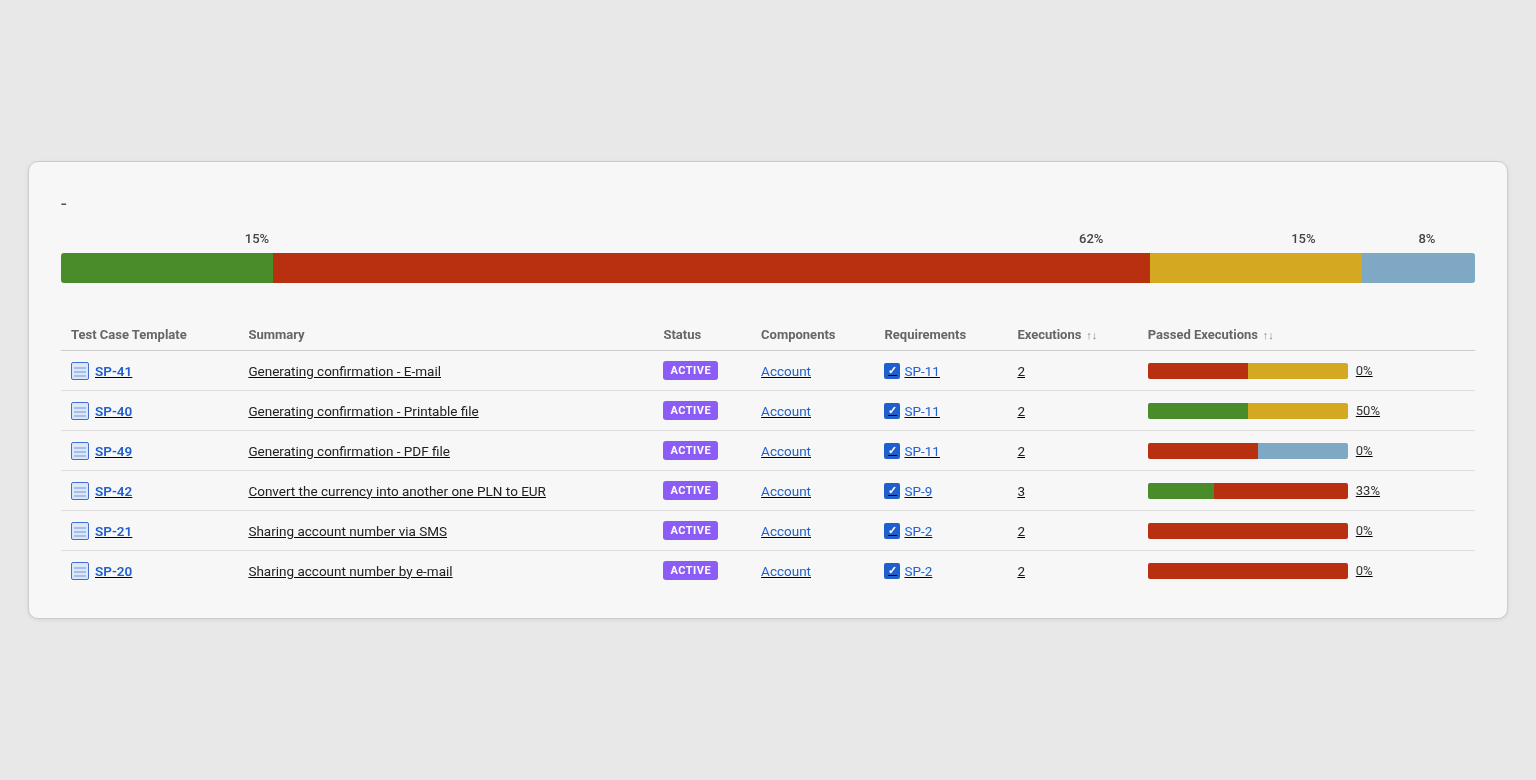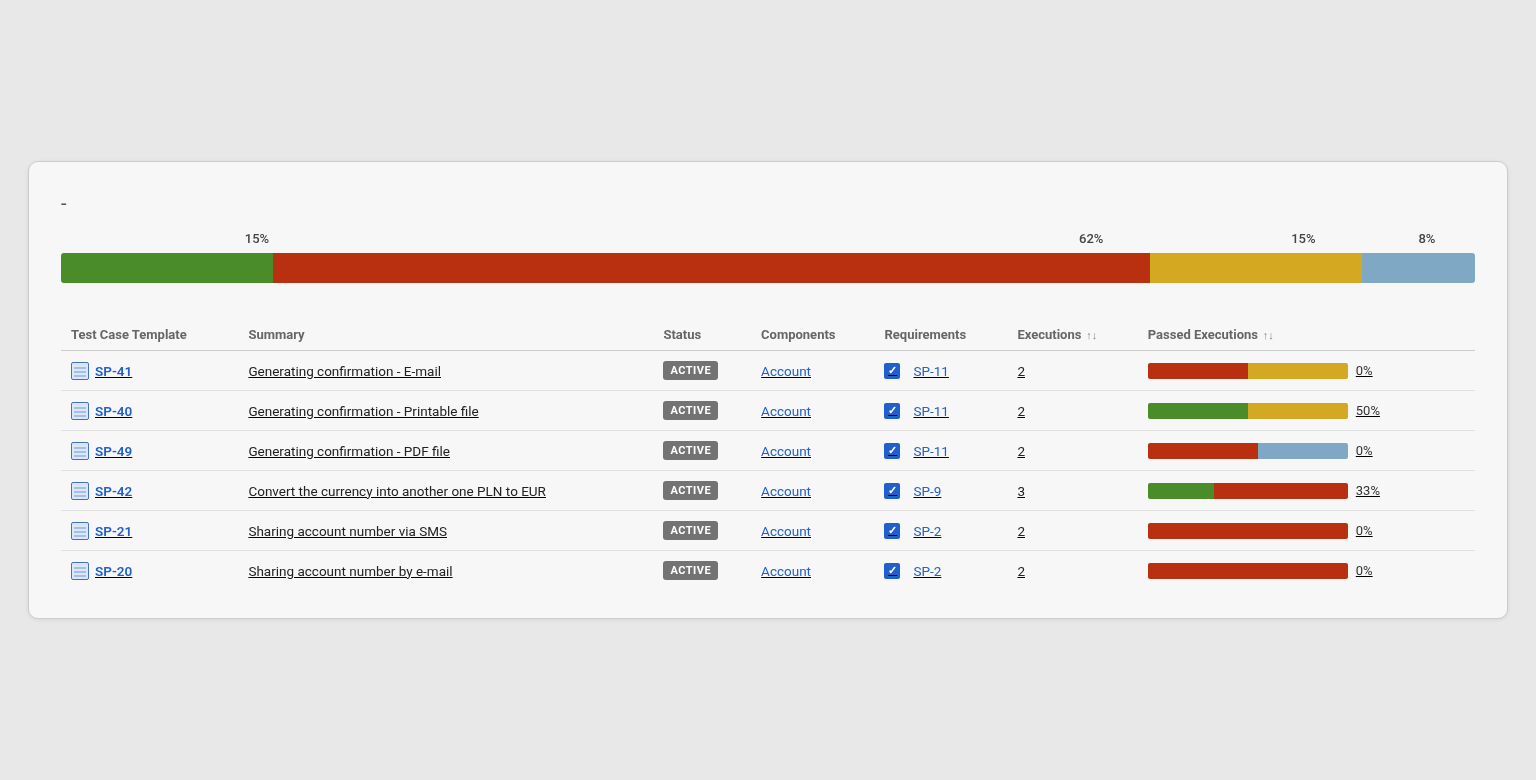--- a/index.html
+++ b/index.html
@@ -108,38 +108,38 @@
       position: absolute;
       top: 2px; left: 2px; right: 2px; bottom: 2px;
       background: repeating-linear-gradient(
         0deg,
         #4070cc 0px, #4070cc 2px,
         transparent 2px, transparent 4px
       );
       opacity: 0.35;
     }
     .status-badge {
-      background: #737373;
+      background: #8b5cf6;
       color: #fff;
       font-weight: 700;
       font-size: 11px;
       border-radius: 3px;
       padding: 3px 7px;
       display: inline-block;
       letter-spacing: 0.5px;
     }
     .component-link {
       color: #2060cc;
       text-decoration: none;
       font-size: 13.5px;
     }
     .req-cell {
       display: flex;
       align-items: center;
-      gap: 13px;
+      gap: 4px;
       color: #2060cc;
       font-size: 13.5px;
     }
     .checkbox-icon {
       width: 16px;
       height: 16px;
       background: #2060cc;
       border-radius: 2px;
       display: inline-flex;
       align-items: center;

